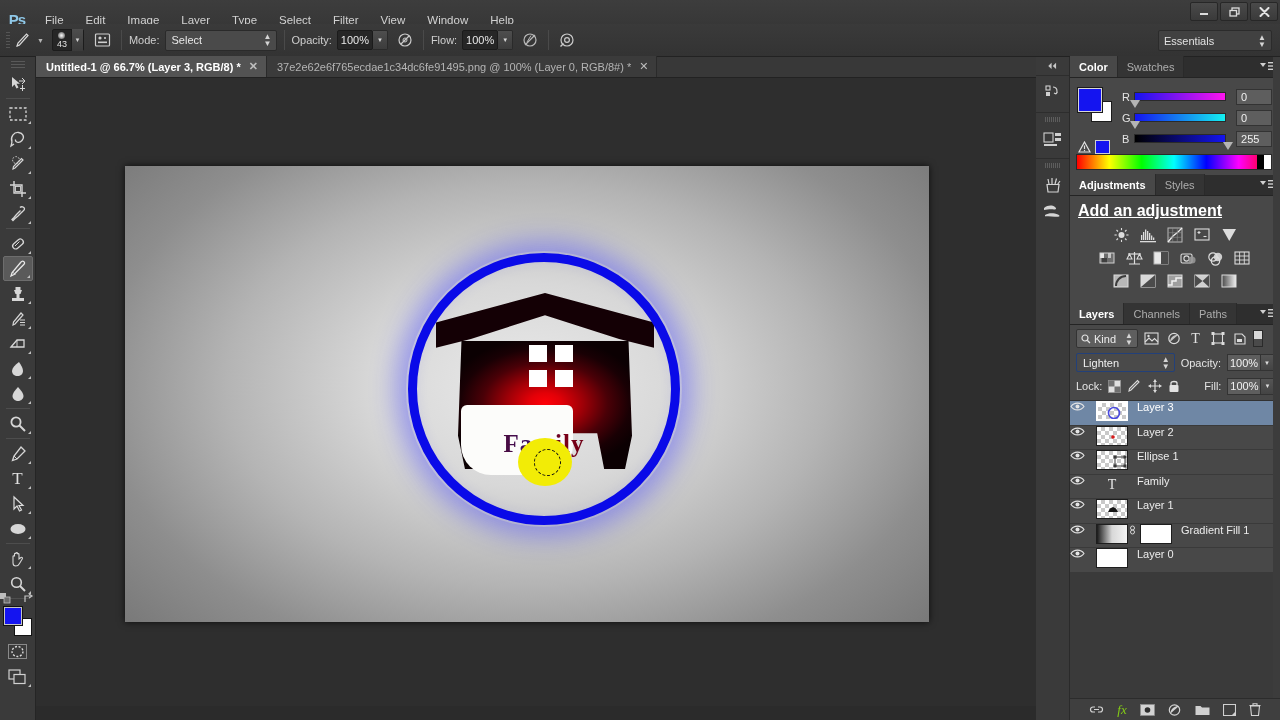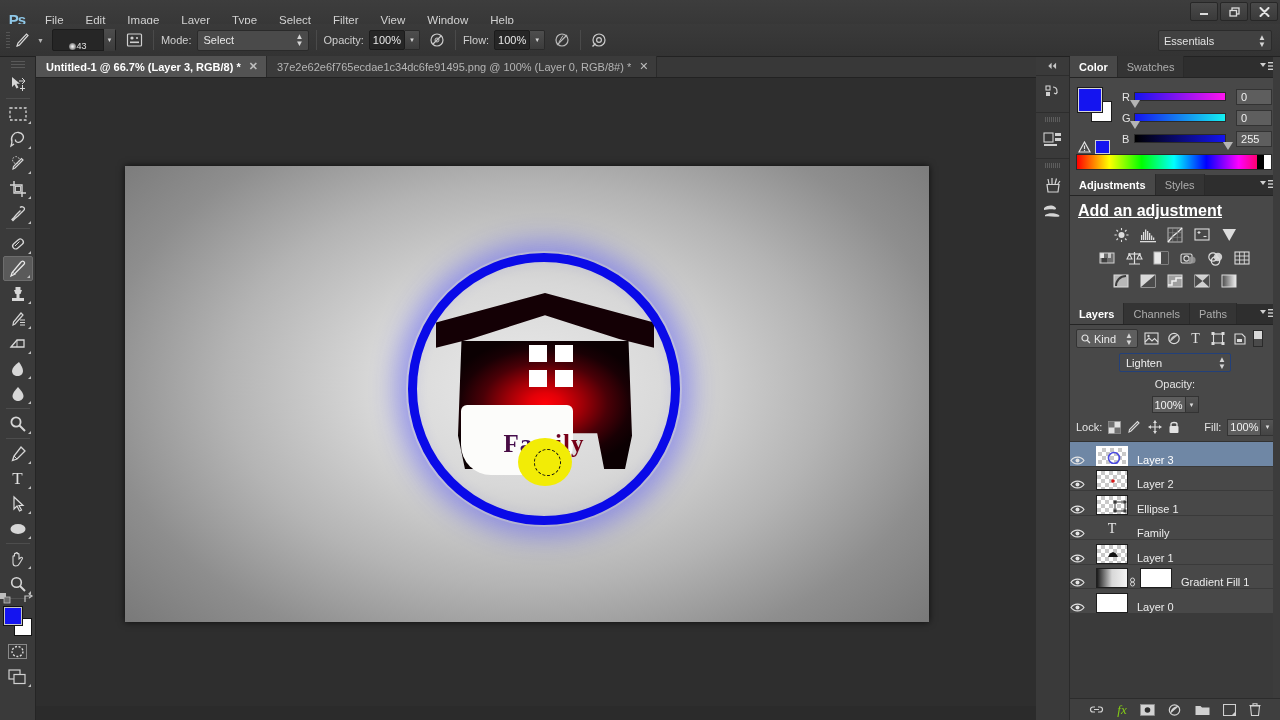--- a/index.html
+++ b/index.html
@@ -52,22 +52,22 @@
   .tool-preview {
     width:22px;height:22px;display:flex;align-items:center;justify-content:center;
     color:#d9d9d9;
   }
   .tiny-arrow { font-size:7px; color:#b5b5b5; margin-left:3px; }
   .brush-box {
     display:flex; align-items:center; height:22px; background:#262626;
     border:1px solid #1c1c1c; border-radius:2px;
   }
   .brush-num {
-    width:50px; height:22px; display:flex; flex-direction:row;
-    align-items:flex-end; justify-content:center; color:#e2e2e2; font-size:9px; line-height:1;
+    width:18px; height:22px; display:flex; flex-direction:column;
+    align-items:center; justify-content:center; color:#e2e2e2; font-size:9px; line-height:1;
   }
   .brush-dot { width:7px;height:7px;border-radius:50%;
     background:radial-gradient(circle,#f0f0f0 10%,#7a7a7a 70%,transparent 100%); margin-bottom:1px; }
   .mini-drop {
     width:12px;height:22px;background:linear-gradient(#4d4d4d,#3b3b3b);
     border-left:1px solid #1c1c1c; display:flex;align-items:center;justify-content:center;
     color:#d0d0d0;font-size:6px;
   }
   .icon-btn {
     width:22px;height:22px; display:flex;align-items:center;justify-content:center;
@@ -279,38 +279,38 @@
 
   
   .layers-head { background:#484848; padding:4px 6px 0 6px; }
   .lh-row1 { display:flex; align-items:center; gap:5px; margin-bottom:5px; }
   .kind-box {
     display:flex;align-items:center; gap:3px; height:19px; padding:0 4px;
     background:#5e5e5e; border:1px solid #333; border-radius:2px;
     color:#ececec; font-size:11px; min-width:62px; justify-content:space-between;
   }
   .lh-ic { width:17px;height:18px;display:flex;align-items:center;justify-content:center;color:#dcdcdc; }
-  .lh-row2 { display:flex; align-items:center; margin-bottom:5px; gap:6px;flex-direction:column; }
+  .lh-row2 { display:flex; align-items:center; margin-bottom:5px; gap:6px; }
   .blend-box {
     width:112px; height:19px; background:#4a4a4a; border:1px solid #22407a;
     border-radius:2px; display:flex;align-items:center;justify-content:space-between;
     padding:0 4px 0 6px; color:#f0f0f0; font-size:11px;
   }
   .op-label { color:#e4e4e4; font-size:11px; }
   .op-val { width:34px;height:17px;background:#5e5e5e;border:1px solid #333;
     display:flex;align-items:center;justify-content:center;color:#f2f2f2;font-size:11px;}
   .op-drop { width:13px;height:17px;background:linear-gradient(#555,#444);
     border:1px solid #333;border-left:none;display:flex;align-items:center;justify-content:center;
     color:#ddd;font-size:6px;}
   .lh-row3 { display:flex; align-items:center; gap:6px; padding-bottom:5px; }
   .lock-label { color:#e4e4e4; font-size:11px; }
 
   .layer-list { border-top:1px solid #323232; }
   .layer-row {
-    display:flex; align-items:flex-end; height:24.5px;
+    display:flex; align-items:flex-start; height:24.5px;
     border-bottom:1px solid #3a3a3a; background:#484848;
   }
   .layer-row.selected { background:#6f87a5; }
   .eye { width:26px; text-align:center; color:#dcdcdc; font-size:11px; }
   .thumb {
     width:32px;height:20px; border:1px solid #1e1e1e; background:#fff;
     position:relative; overflow:hidden; flex:none;
   }
   .thumb.sel-th { border:2px solid #ffffff; }
   .checker {

